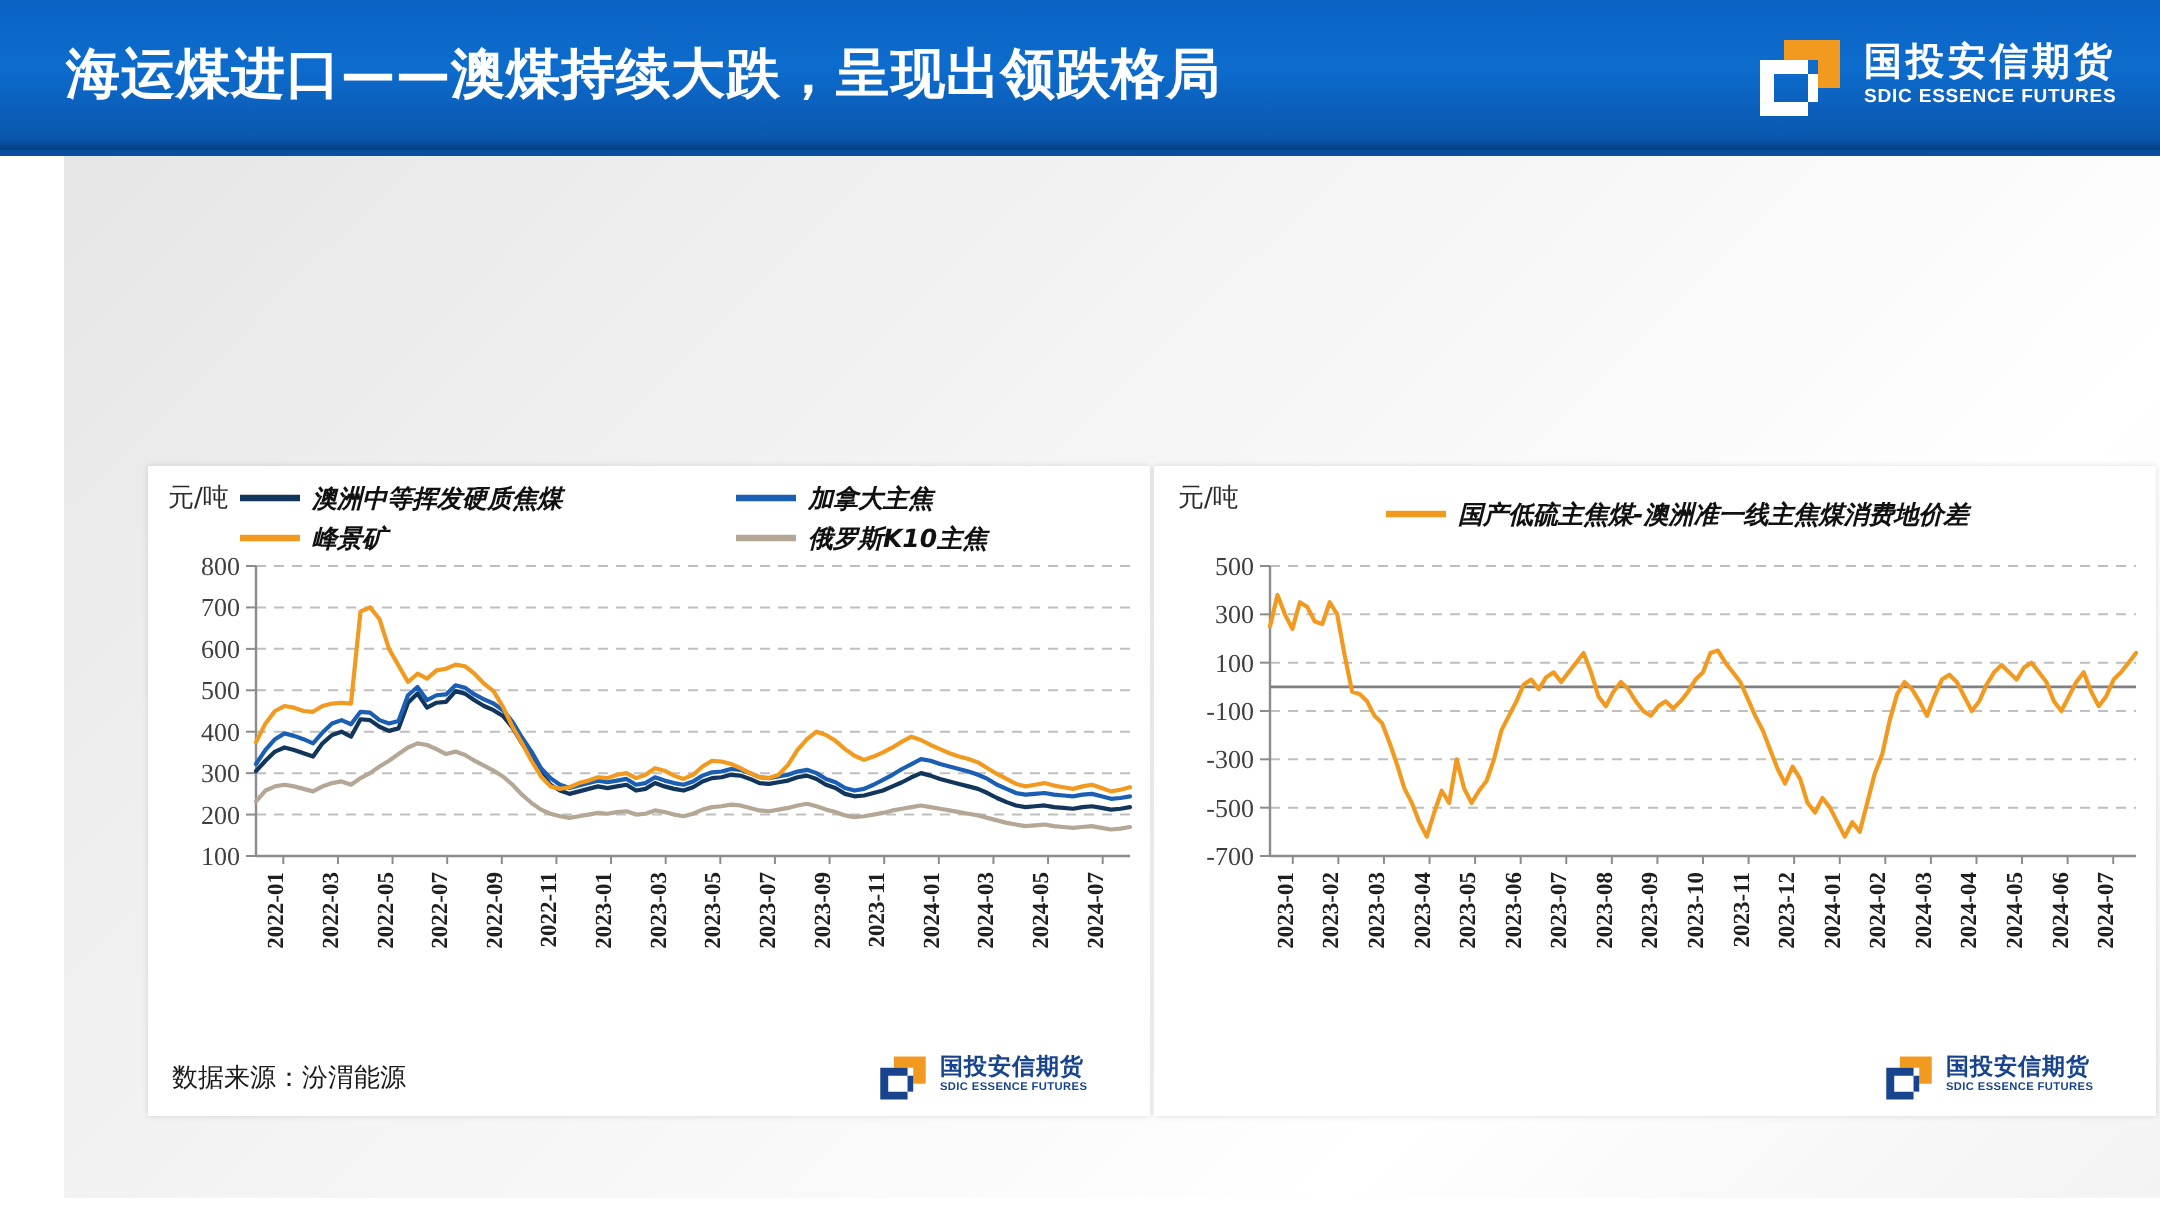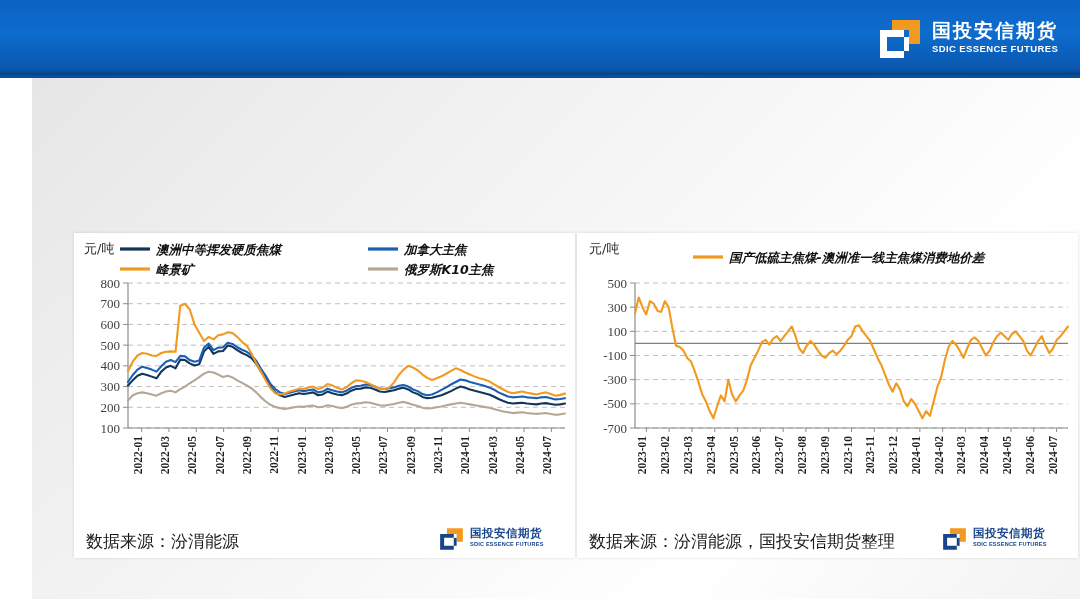--- a/index.html
+++ b/index.html
@@ -45,21 +45,21 @@
     box-shadow:0 0 3px rgba(0,0,0,0.13);
     box-sizing:border-box;
   }
   #chart-card-left{left:42px;width:501px;}
   #chart-card-right{left:545px;width:501px;}
   .chart-svg{display:block;width:501px;height:291px;}
   .source-row{
     position:absolute;left:0;bottom:0;width:501px;height:34px;
   }
   .source-text{
-    position:absolute;left:12px;top:6px;font-size:17px;color:#1a1a1a;
+    position:absolute;left:12px;top:6px;font-size:13px;color:#1a1a1a;
     font-family:"DejaVu Sans","Liberation Sans",sans-serif;white-space:nowrap;
   }
   .source-logo{position:absolute;right:8px;top:2px;width:128px;height:26px;}
   .slogo-mark{position:absolute;left:0;top:1px;width:25px;height:24px;}
   .slogo-cn{
     position:absolute;left:31px;top:0px;font-size:11.5px;font-weight:bold;color:#17448c;
     letter-spacing:0.5px;font-family:"DejaVu Sans","Liberation Sans",sans-serif;
   }
   .slogo-en{
     position:absolute;left:31px;top:15px;font-size:5.6px;font-weight:bold;color:#17448c;
@@ -69,20 +69,21 @@
   .ytick{font-size:13px;fill:#3f3f3f;font-family:"Liberation Serif","DejaVu Serif",serif;}
   .xtick{font-size:11.5px;fill:#1f1f1f;font-family:"Liberation Serif","DejaVu Serif",serif;font-weight:bold;}
   .unit-label{font-size:13px;fill:#2b2b2b;font-family:"DejaVu Sans","Liberation Sans",sans-serif;}
   .legend-label{font-size:12.5px;fill:#111111;font-style:italic;font-weight:bold;
     font-family:"DejaVu Sans","Liberation Sans",sans-serif;}
 </style>
 </head>
 <body>
 
 <div id="header">
+  <div id="header-title">海运煤进口——澳煤持续大跌，呈现出领跌格局</div>
   <div id="header-logo">
     <svg class="logo-mark" viewBox="0 0 44 42">
       <path d="M14 2 L42 2 L42 26 L31 26 L31 12 L14 12 Z" fill="#f29a1f"></path>
       <path d="M2 12 L26 12 L26 19 L9 19 L9 33 L26 33 L26 40 L2 40 Z" fill="#ffffff"></path>
       <rect x="26" y="19" width="5" height="14" fill="#ffffff"></rect>
     </svg>
     <div class="logo-text-cn">国投安信期货</div>
     <div class="logo-text-en">SDIC ESSENCE FUTURES</div>
   </div>
 </div>
@@ -240,21 +241,20 @@
         <text x="411.2368421052632" y="203" transform="rotate(-90 411.2368421052632 203)" text-anchor="end" class="xtick">2024-04</text>
         <line x1="434.0263157894737" y1="195" x2="434.0263157894737" y2="199" stroke="#8c8c8c" stroke-width="1"></line>
         <text x="434.0263157894737" y="203" transform="rotate(-90 434.0263157894737 203)" text-anchor="end" class="xtick">2024-05</text>
         <line x1="456.8157894736842" y1="195" x2="456.8157894736842" y2="199" stroke="#8c8c8c" stroke-width="1"></line>
         <text x="456.8157894736842" y="203" transform="rotate(-90 456.8157894736842 203)" text-anchor="end" class="xtick">2024-06</text>
         <line x1="479.60526315789474" y1="195" x2="479.60526315789474" y2="199" stroke="#8c8c8c" stroke-width="1"></line>
         <text x="479.60526315789474" y="203" transform="rotate(-90 479.60526315789474 203)" text-anchor="end" class="xtick">2024-07</text>
         <polyline points="58.00,80.21 61.73,64.50 65.47,74.17 69.20,81.42 72.93,68.13 76.66,70.54 80.40,77.79 84.13,79.00 87.86,68.13 91.59,74.17 95.33,94.71 99.06,112.83 102.79,114.04 106.53,117.67 110.26,124.92 113.99,128.54 117.72,138.21 121.46,149.08 125.19,161.17 128.92,168.42 132.66,178.08 136.39,185.33 140.12,173.25 143.85,162.38 147.59,168.42 151.32,146.67 155.05,161.17 158.78,168.42 162.52,162.38 166.25,157.54 169.98,146.67 173.72,132.17 177.45,124.92 181.18,117.67 184.91,109.21 188.65,106.79 192.38,111.63 196.11,105.58 199.84,103.17 203.58,108.00 207.31,103.17 211.04,98.33 214.78,93.50 218.51,103.17 222.24,115.25 225.97,120.08 229.71,112.83 233.44,108.00 237.17,111.63 240.91,117.67 244.64,122.50 248.37,124.92 252.10,120.08 255.84,117.67 259.57,121.29 263.30,117.67 267.03,112.83 270.77,106.79 274.50,103.17 278.23,93.50 281.97,92.29 285.70,98.33 289.43,103.17 293.16,108.00 296.90,116.46 300.63,124.92 304.36,132.17 308.09,141.83 311.83,151.50 315.56,158.75 319.29,150.29 323.03,156.33 326.76,168.42 330.49,173.25 334.22,166.00 337.96,170.83 341.69,178.08 345.42,185.33 349.16,178.08 352.89,182.92 356.62,168.42 360.35,153.92 364.09,144.25 367.82,127.33 371.55,114.04 375.28,108.00 379.02,111.63 382.75,117.67 386.48,124.92 390.22,115.25 393.95,106.79 397.68,104.38 401.41,108.00 405.15,115.25 408.88,122.50 412.61,117.67 416.34,109.21 420.08,103.17 423.81,99.54 427.54,103.17 431.28,106.79 435.01,100.75 438.74,98.33 442.47,103.17 446.21,108.00 449.94,117.67 453.67,122.50 457.41,115.25 461.14,108.00 464.87,103.17 468.60,112.83 472.34,120.08 476.07,115.25 479.80,106.79 483.53,103.17 487.27,98.33 491.00,93.50" fill="none" stroke="#f29a1f" stroke-width="2.1" stroke-linejoin="round" stroke-linecap="round"></polyline>
       </svg>
     <div class="source-row">
-      <div class="source-text">数据来源：汾渭能源，国投安信期货整理</div>
       <div class="source-logo">
         <svg class="slogo-mark" viewBox="0 0 44 42">
           <path d="M14 2 L42 2 L42 26 L31 26 L31 12 L14 12 Z" fill="#f29a1f"></path>
           <path d="M2 12 L26 12 L26 19 L9 19 L9 33 L26 33 L26 40 L2 40 Z" fill="#17448c"></path>
           <rect x="26" y="19" width="5" height="14" fill="#17448c"></rect>
         </svg>
         <div class="slogo-cn">国投安信期货</div>
         <div class="slogo-en">SDIC ESSENCE FUTURES</div>
       </div>
     </div>

